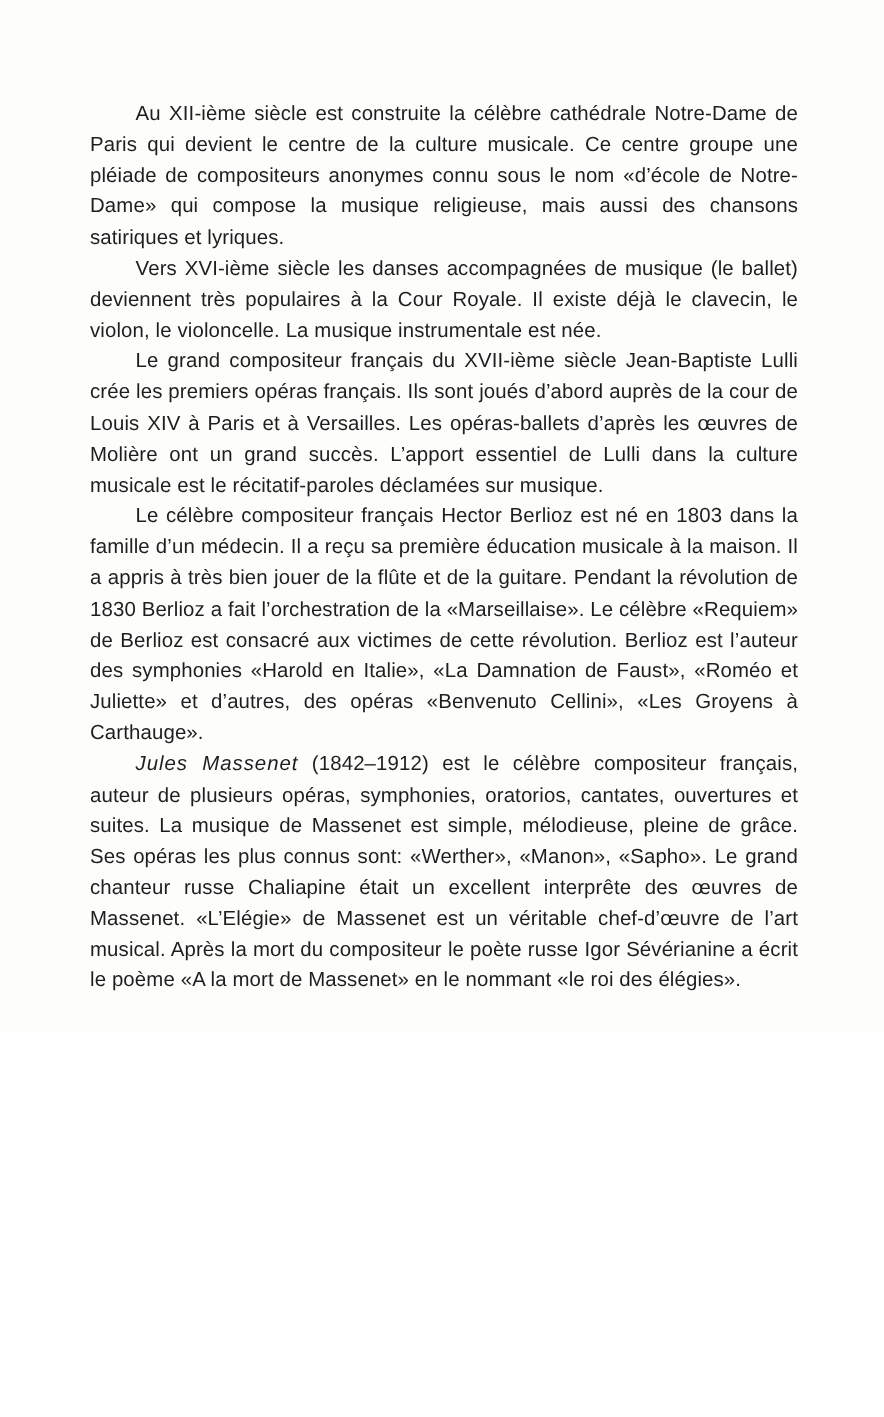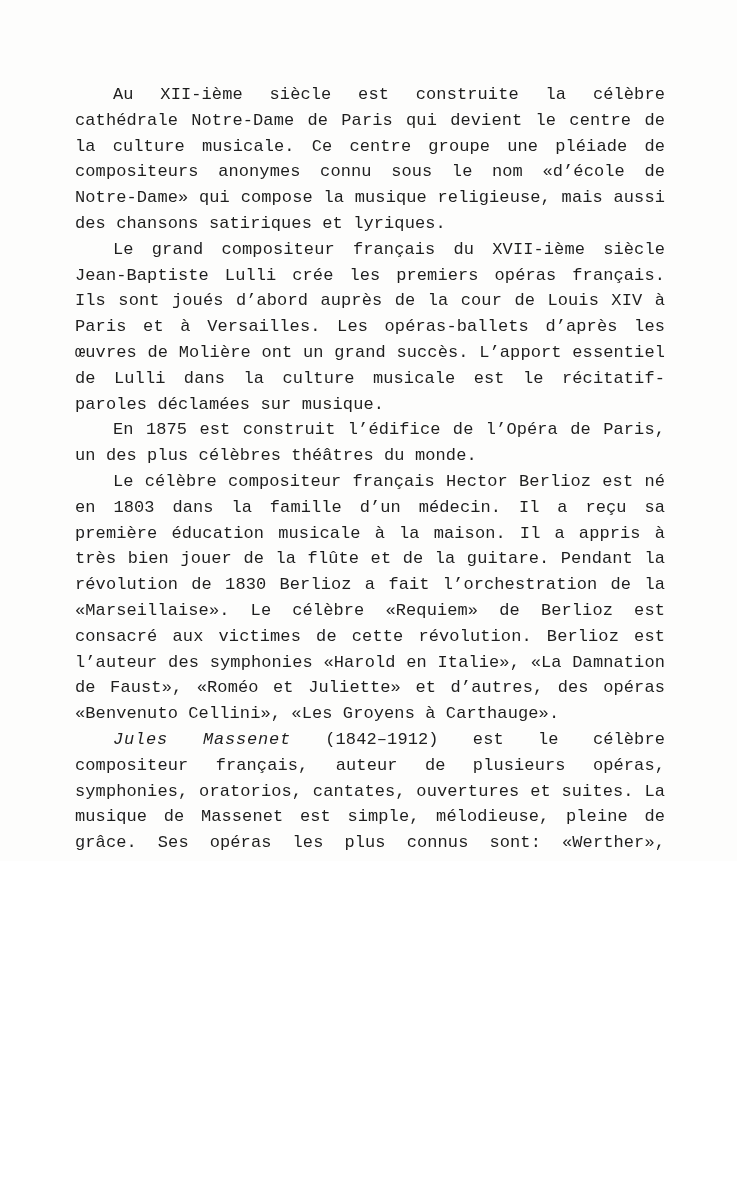--- a/index.html
+++ b/index.html
@@ -6,21 +6,21 @@
     margin: 0;
     padding: 0;
     background: #ffffff;
   }
   .page {
     position: relative;
     width: 737px;
     height: 861px;
     background: #fdfdfc;
     overflow: hidden;
-    font-family: Liberation Mono, monospace;
+    font-family: Liberation Sans, sans-serif;
     color: #1e1e1e;
   }
   .text-block {
     position: absolute;
     left: 75px;
     top: 82px;
     width: 590px;
     font-size: 17px;
     line-height: 25.8px;
     text-align: justify;
@@ -43,19 +43,19 @@
     color: #14532d;
     text-align: right;
   }
 </style>
 </head>
 <body>
 
 <div class="page">
   <div class="text-block">
       <p><span>Au XII-ième siècle est construite la célèbre cathédrale Notre-Dame de Paris qui devient le centre de la culture musicale. Ce centre groupe une pléiade de compositeurs anonymes connu sous le nom «d’école de Notre-Dame» qui compose la musique religieuse, mais aussi des chansons satiriques et lyriques.</span></p>
+      <p><span>Vers XVI-ième siècle les danses accompagnées de musique (le ballet) deviennent très populaires à la Cour Royale. Il existe déjà le clavecin, le violon, le violoncelle. La musique instrumentale est née.</span></p>
       <p><span>Le grand compositeur français du XVII-ième siècle Jean-Baptiste Lulli crée les premiers opéras français. Ils sont joués d’abord auprès de la cour de Louis XIV à Paris et à Versailles. Les opéras-ballets d’après les œuvres de Molière ont un grand succès. L’apport essentiel de Lulli dans la culture musicale est le récitatif-paroles déclamées sur musique.</span></p>
-      <p><span>En 1875 est construit l’édifice de l’Opéra de Paris, un des plus célèbres théâtres du monde.</span></p>
       <p><span>Le célèbre compositeur français Hector Berlioz est né en 1803 dans la famille d’un médecin. Il a reçu sa première éducation musicale à la maison. Il a appris à très bien jouer de la flûte et de la guitare. Pendant la révolution de 1830 Berlioz a fait l’orchestration de la «Marseillaise». Le célèbre «Requiem» de Berlioz est consacré aux victimes de cette révolution. Berlioz est l’auteur des symphonies «Harold en Italie», «La Damnation de Faust», «Roméo et Juliette» et d’autres, des opéras «Benvenuto Cellini», «Les Groyens à Carthauge».</span></p>
       <p><span class="italic">Jules Massenet</span><span> (1842–1912) est le célèbre compositeur français, auteur de plusieurs opéras, symphonies, oratorios, cantates, ouvertures et suites. La musique de Massenet est simple, mélodieuse, pleine de grâce. Ses opéras les plus connus sont: «Werther», «Manon», «Sapho». Le grand chanteur russe Chaliapine était un excellent interprête des œuvres de Massenet. «L’Elégie» de Massenet est un véritable chef-d’œuvre de l’art musical. Après la mort du compositeur le poète russe Igor Sévérianine a écrit le poème «A la mort de Massenet» en le nommant «le roi des élégies».</span></p>
     </div>
   <div class="page-number">118</div>
 </div>
 
 </body></html>

